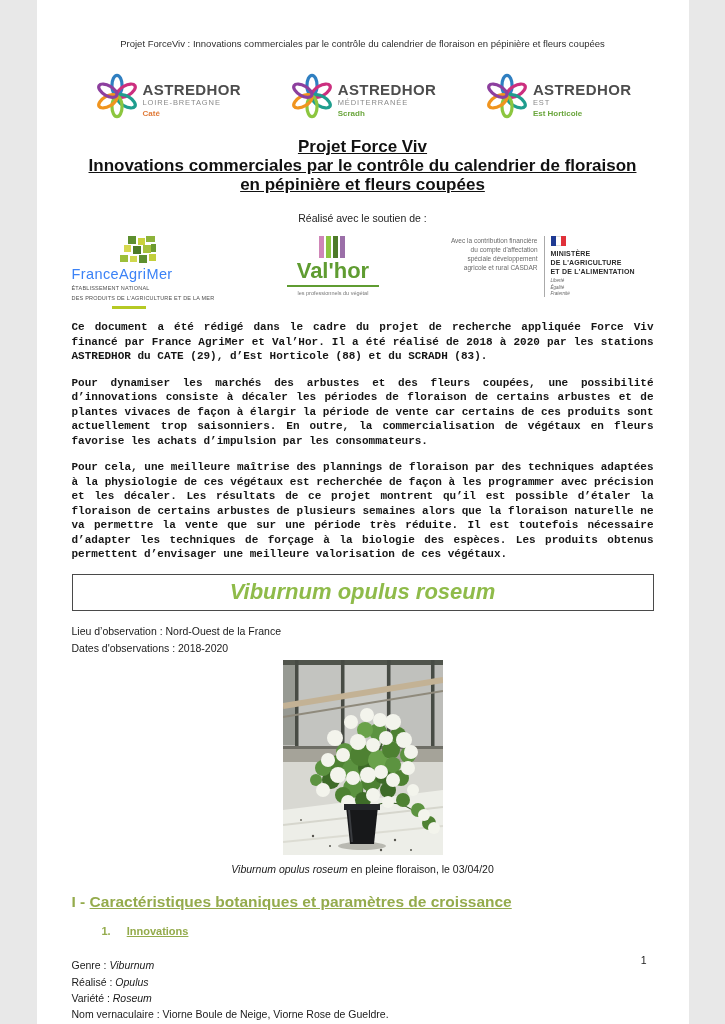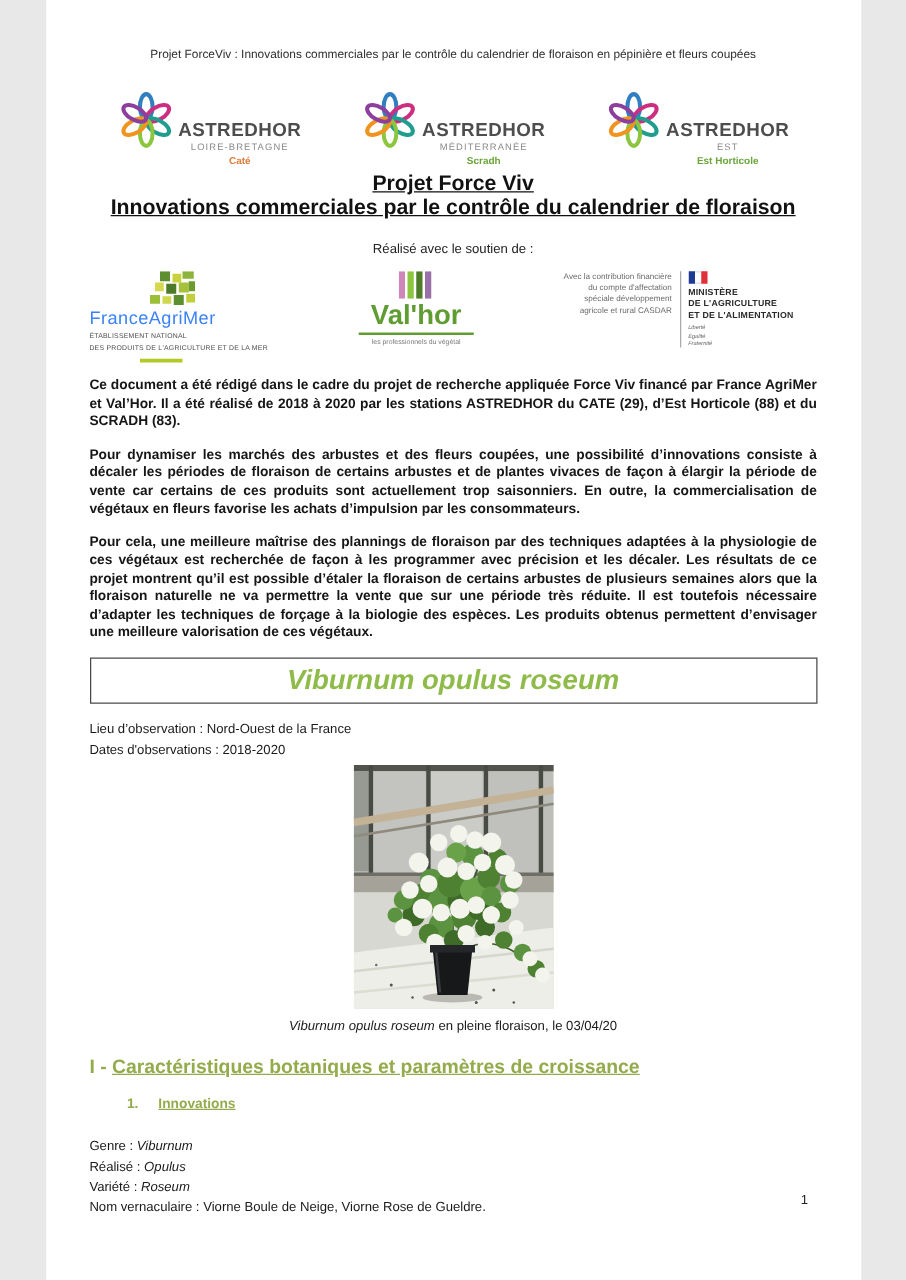--- a/index.html
+++ b/index.html
@@ -7,21 +7,21 @@
   .page {
     width:652px; height:1024px; background:#ffffff; position:relative;
     padding:0 35px; color:#1a1a1a; overflow:hidden; margin:0 auto;
   }
   .doc-header { margin-top:38px; text-align:center; font-size:9.5px; color:#2e2e2e; }
 
   
   .astredhor-row { display:flex; justify-content:space-between; align-items:flex-start; margin-top:24px; padding:0 22px; height:58px; }
   .astredhor { display:flex; align-items:flex-start; gap:3px; }
   .astredhor svg { width:46px; height:46px; flex:0 0 auto; }
-  .astredhor-text { display:flex; flex-direction:column; margin-top:24px;text-align:center; }
+  .astredhor-text { display:flex; flex-direction:column; margin-top:9px; }
   .astredhor-name { font-size:15px; font-weight:bold; color:#4d4d4d; letter-spacing:0.4px; line-height:1; }
   .astredhor-region { font-size:7.5px; color:#8a8a8a; letter-spacing:0.9px; margin-top:2px; line-height:1; }
   .astredhor-station { font-size:8px; font-weight:bold; margin-top:3px; line-height:1; }
   .astredhor:nth-of-type(1) .astredhor-station { color:#e07b39; }
   .astredhor:nth-of-type(2) .astredhor-station { color:#6aa63c; }
   .astredhor:nth-of-type(3) .astredhor-station { color:#6aa63c; }
 
   .main-title { margin-top:6px; text-align:center; font-size:17px; font-weight:bold; line-height:19px; color:#111; }
   .main-title .line { text-decoration:underline; }
 
@@ -40,21 +40,21 @@
   .valhor-sub { font-size:5.5px; color:#777; margin-top:3px; }
   .ministry-block { display:flex; align-items:flex-start; }
   .casdar { width:98px; text-align:right; font-size:6.5px; color:#6a6a6a; line-height:1.4; padding-right:6px; }
   .ministry { border-left:1px solid #aaa; padding-left:6px; width:110px; }
   .flag { display:flex; width:16px; height:10px; }
   .flag div { width:5.33px; height:10px; }
   .flag .b { background:#1f3a93; } .flag .w { background:#ffffff; border-top:1px solid #ddd; border-bottom:1px solid #ddd; } .flag .r { background:#e0313a; }
   .ministry-name { font-size:7px; font-weight:bold; color:#2a2a2a; line-height:1.3; margin-top:3px; letter-spacing:0.2px; }
   .motto { font-size:4.5px; color:#666; font-style:italic; line-height:1.4; margin-top:2px; }
 
-  .paragraphs { margin-top:16px; }
+  .paragraphs { margin-top:16px;font-family:Liberation Mono, monospace; }
   .para { font-size:11px; font-weight:bold; text-align:justify; line-height:1.32; margin-bottom:12px; color:#161616; }
 
   .species-box { margin-top:8px; border:1.5px solid #4a4a4a; height:37px; display:flex; align-items:center; justify-content:center; }
   .species-title { font-size:22px; font-weight:bold; font-style:italic; color:#8fbb4a; }
 
   .observation { margin-top:12px; font-size:10.5px; line-height:1.6; color:#1a1a1a; }
 
   .photo-wrap { margin-top:4px; display:flex; justify-content:center; }
   .caption { margin-top:8px; text-align:center; font-size:10.5px; color:#1a1a1a; }
   .caption .it { font-style:italic; }
@@ -121,20 +121,21 @@
         <span class="astredhor-name">ASTREDHOR</span>
         <span class="astredhor-region">EST</span>
         <span class="astredhor-station">Est Horticole</span>
       </div>
     </div>
   </div>
 
   <div class="main-title">
     <div><span class="line">Projet Force Viv</span></div>
     <div><span class="line">Innovations commerciales par le contrôle du calendrier de floraison</span></div>
+    <div><span class="line">en pépinière et fleurs coupées</span></div>
   </div>
 
   <div class="support">Réalisé avec le soutien de :</div>
 
   <div class="partners-row">
     <div class="fam">
       <svg class="fam-mosaic" width="36" height="28" viewBox="0 0 36 28">
         <rect x="8" y="0" width="8" height="8" fill="#5d8f2f"></rect>
           <rect x="18" y="2" width="7" height="7" fill="#c9d23c"></rect>
         <rect x="26" y="0" width="9" height="6" fill="#8db33a"></rect>

